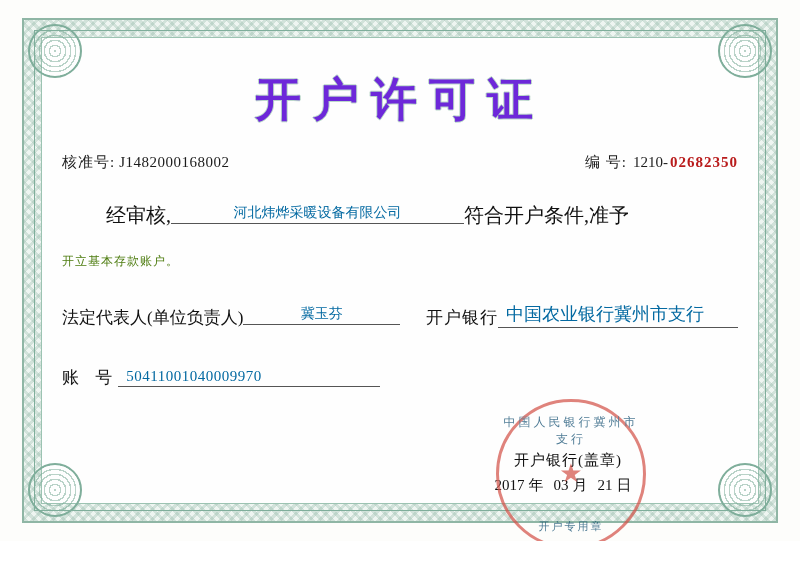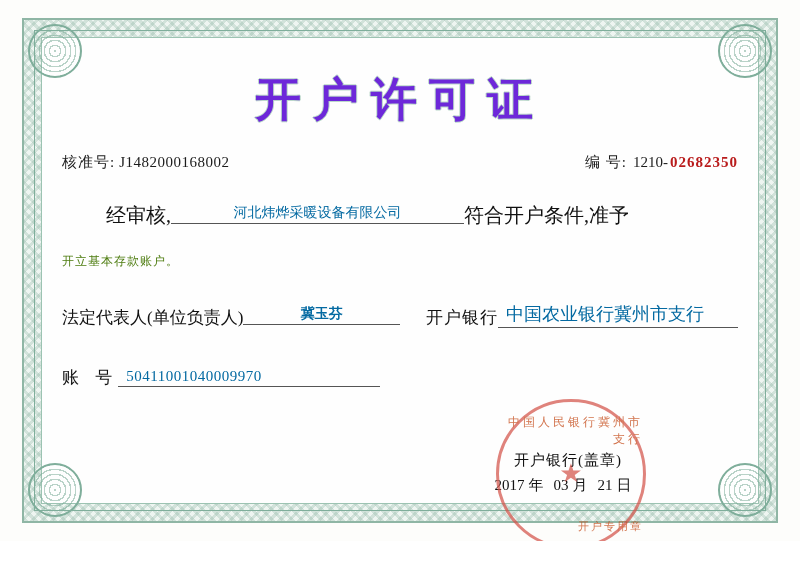--- a/index.html
+++ b/index.html
@@ -153,21 +153,21 @@
   }
 
   .row-rep {
     display: flex;
     align-items: center;
     margin-top: 34px;
     font-size: 17px;
     color: #111;
     white-space: nowrap;
   }
-  .fill.rep { width: 150px; font-size: 14px; font-weight: bold; }
+  .fill.rep { width: 150px; font-size: 14px; }
   .row-rep .bank-label { margin-left: 26px; letter-spacing: 1px; }
   .fill.bank { width: 230px; font-size: 18px; text-align: left; padding-left: 8px; }
 
   .row-acct {
     display: flex;
     align-items: baseline;
     margin-top: 36px;
     font-size: 17px;
     color: #111;
     white-space: nowrap;
@@ -224,22 +224,22 @@
     top: 50%;
     transform: translate(-50%, -50%);
     color: #d4544b;
     font-size: 26px;
     line-height: 1;
   }
   .seal-text-top, .seal-text-bottom {
     position: absolute;
     left: 0;
     right: 0;
-    text-align: right;
-    color: #c2410c;
+    text-align: center;
+    color: #0c4a6e;
     font-size: 12px;
     letter-spacing: 3px;
   }
   .seal-text-top { top: 12px; }
   .seal-text-bottom { bottom: 12px; font-size: 11px; letter-spacing: 2px; }
 
   .page-shadow {
     position: absolute;
     left: 0; right: 0; bottom: 0;
     height: 40px;

